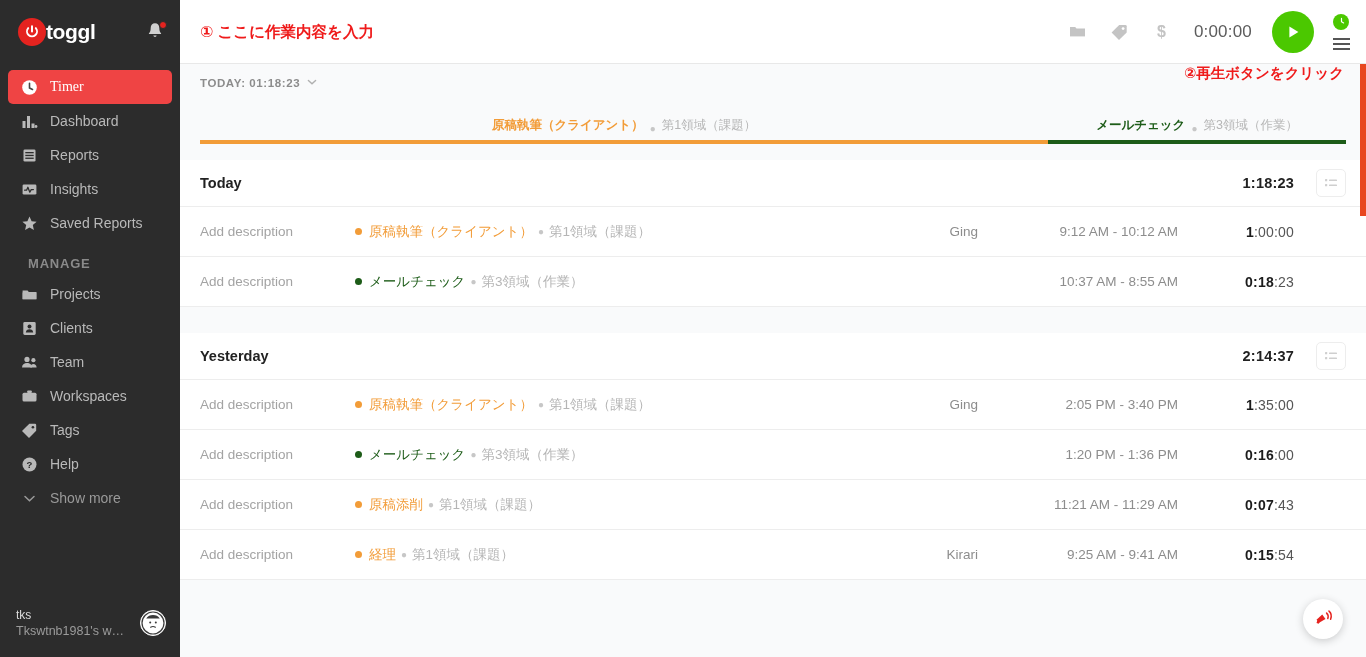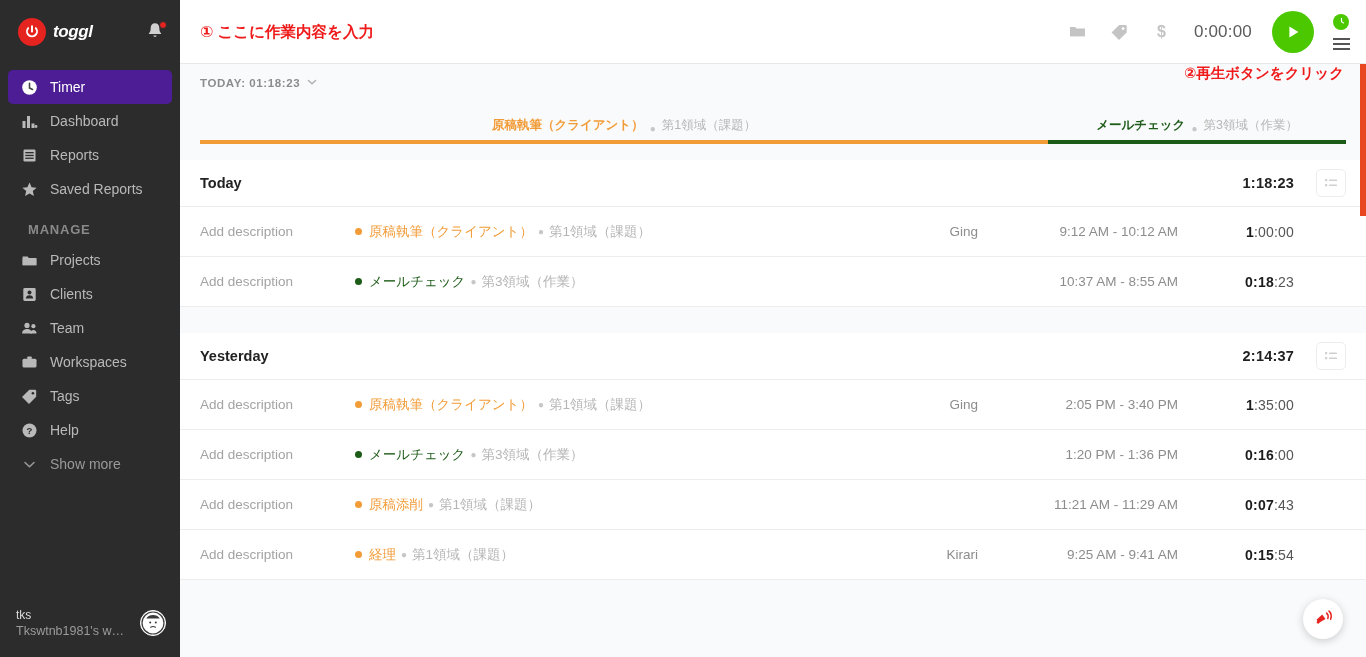--- a/index.html
+++ b/index.html
@@ -24,40 +24,40 @@
     display: flex; align-items: center;
     padding: 0 14px 0 18px;
   }
   .logo-mark {
     width: 28px; height: 28px; border-radius: 50%;
     background: #e5231f;
     display: flex; align-items: center; justify-content: center;
     flex-shrink: 0;
   }
   .brand-name {
-    color: #ffffff; font-size: 17px; font-weight: bold;
-    letter-spacing: -0.4px; margin-left: 7px; font-style: italic;
+    color: #ffffff; font-size: 21px; font-weight: bold;
+    letter-spacing: -0.4px; 
   }
   .bell-wrap { margin-left: auto; position: relative; width: 20px; height: 22px; }
   .bell-dot {
     position: absolute; top: 0px; right: -1px;
     width: 8px; height: 8px; border-radius: 50%;
     background: #e5231f; border: 1.5px solid #2c2c2c;
   }
 
   .nav { padding-top: 6px; }
   .nav-item {
     display: flex; align-items: center;
     height: 34px; margin: 0 8px;
     padding-left: 12px;
     border-radius: 5px;
     color: #b9b9b9; font-size: 14px;
     cursor: pointer;
   }
-  .nav-item.active { background: #4c1d95; color: #ffffff; }
+  .nav-item.active { background: #ef4444; color: #ffffff; font-family: Liberation Serif, serif; }
   .nav-ico {
     width: 18px; height: 18px; margin-right: 12px;
     display: flex; align-items: center; justify-content: center;
     flex-shrink: 0;
   }
   .nav-ico svg { display: block; }
   .nav-label { white-space: nowrap; }
 
   .nav-section {
     color: #8a8a8a; font-size: 13px; font-weight: bold;
@@ -301,20 +301,29 @@
           <svg width="17" height="17" viewBox="0 0 17 17">
             <rect x="2.5" y="2.5" width="12" height="12" rx="1.3" fill="#b9b9b9"></rect>
             <rect x="4.3" y="5" width="8.4" height="1.3" fill="#2c2c2c"></rect>
             <rect x="4.3" y="7.8" width="8.4" height="1.3" fill="#2c2c2c"></rect>
             <rect x="4.3" y="10.6" width="8.4" height="1.3" fill="#2c2c2c"></rect>
           </svg>
         </span>
         <span class="nav-label">Reports</span>
       </div>
 
+      <div class="nav-item">
+        <span class="nav-ico">
+          <svg width="17" height="17" viewBox="0 0 17 17">
+            <rect x="1.6" y="3.4" width="13.8" height="10.2" rx="1.3" fill="#b9b9b9"></rect>
+            <path d="M3.6 9.2h2l1.3-3 1.9 5 1.4-2.6h2.2" stroke="#2c2c2c" stroke-width="1.25" fill="none" stroke-linejoin="round" stroke-linecap="round"></path>
+          </svg>
+        </span>
+        <span class="nav-label">Insights</span>
+      </div>
 
       <div class="nav-item">
         <span class="nav-ico">
           <svg width="17" height="17" viewBox="0 0 17 17">
             <path d="M8.5 1.6l2.1 4.6 5 .5-3.8 3.4 1.1 4.9-4.4-2.6-4.4 2.6 1.1-4.9L1.4 6.7l5-.5z" fill="#b9b9b9"></path>
           </svg>
         </span>
         <span class="nav-label">Saved Reports</span>
       </div>
 

